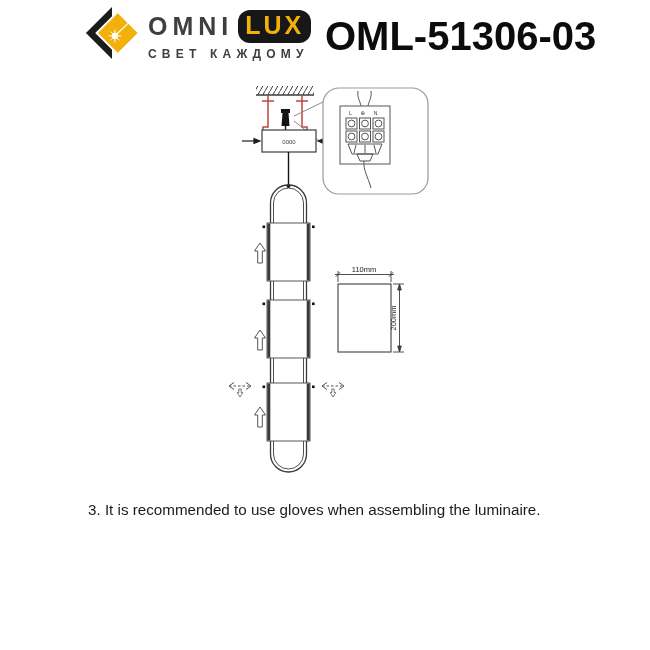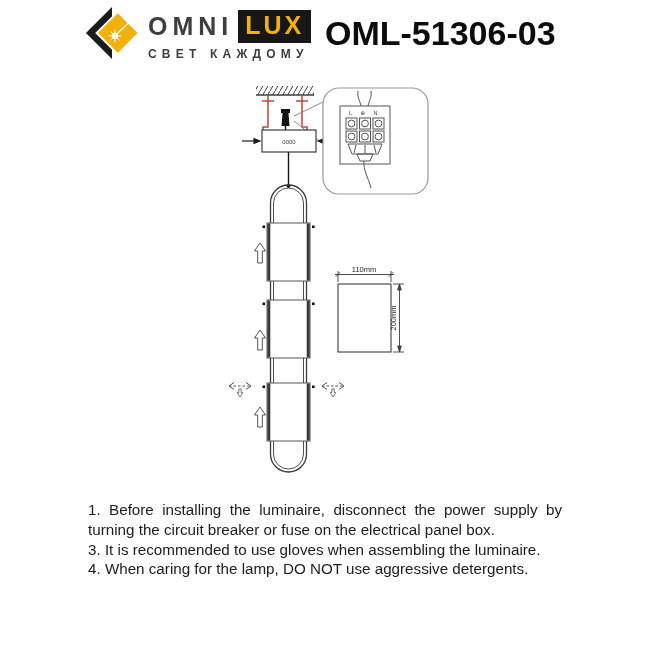--- a/index.html
+++ b/index.html
@@ -10,25 +10,25 @@
   svg { font-family:"Liberation Sans", sans-serif; }
 
   
   .brand { position:absolute; left:83px; top:6px; display:flex; gap:7px; }
   .brand-icon { width:58px; height:54px; display:block; }
   .brand-text { display:flex; flex-direction:column; padding-top:4px; }
   .brand-row { display:flex; align-items:center; }
   .brand-primary { font-size:25px; font-weight:bold; letter-spacing:5px; color:#3e3e3e; }
   .brand-secondary {
     font-size:25px; font-weight:bold; letter-spacing:3px;
-    color:var(--accent,#F2B10A); background:#171717; padding:1px 7px 3px 7px; margin-left:5px;
+    color:var(--accent,#F2B10A); background:#171717; padding:1px 7px 3px 7px; margin-left:5px;border-radius:12px;
   }
   .brand-tagline { font-size:12px; font-weight:bold; letter-spacing:5.2px; color:#3e3e3e; margin-top:4px; }
 
-  .model { position:absolute; left:325px; top:14px; font-size:34px; font-weight:bold; color:#0c0c0c; }
+  .model { position:absolute; left:325px; top:14px; font-size:40px; font-weight:bold; color:#0c0c0c; }
 
   
   .diagram { position:absolute; left:220px; top:82px; width:210px; height:400px; }
 
   
   .instructions {
     position:absolute; left:88px; top:500px; width:474px;
     font-size:15.2px; line-height:1.3; color:#1c1c1c; text-align:justify;
   }
   .instructions p { margin:0; }
@@ -200,16 +200,14 @@
       <line x1="173" y1="270" x2="184" y2="270"></line>
       <line x1="179.5" y1="202" x2="179.5" y2="270"></line>
       <polygon points="179.5,202 177.7,208 181.3,208"></polygon>
       <polygon points="179.5,270 177.7,264 181.3,264"></polygon>
     </g>
     <text x="175.5" y="236" font-size="7.5" text-anchor="middle" fill="#1c1c1c" transform="rotate(-90 175.5 236)">200mm</text>
   </g>
 </svg>
 
 <div class="instructions">
-  <p>1. Before installing the luminaire, disconnect the power supply by turning the circuit breaker or fuse on the electrical panel box.</p>
   <p>3. It is recommended to use gloves when assembling the luminaire.</p>
-  <p>4. When caring for the lamp, DO NOT use aggressive detergents.</p>
 </div>
 
 </body></html>

